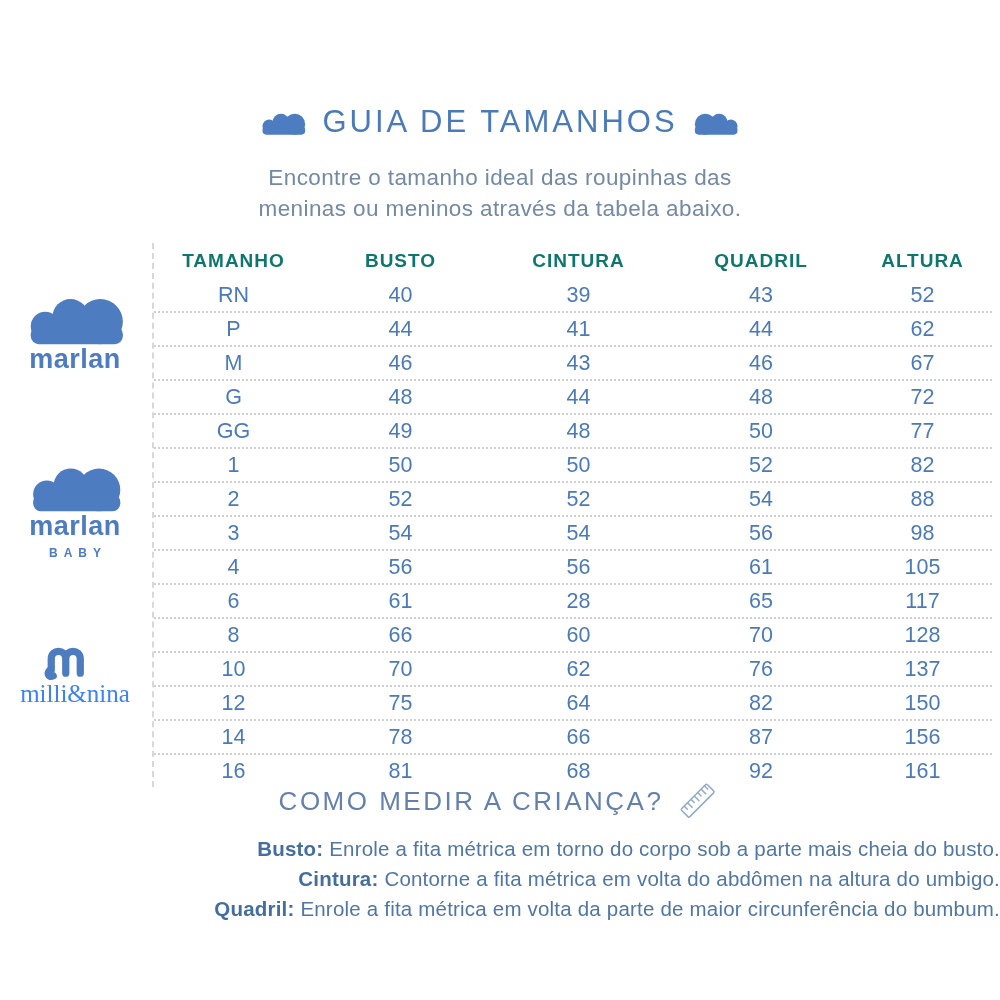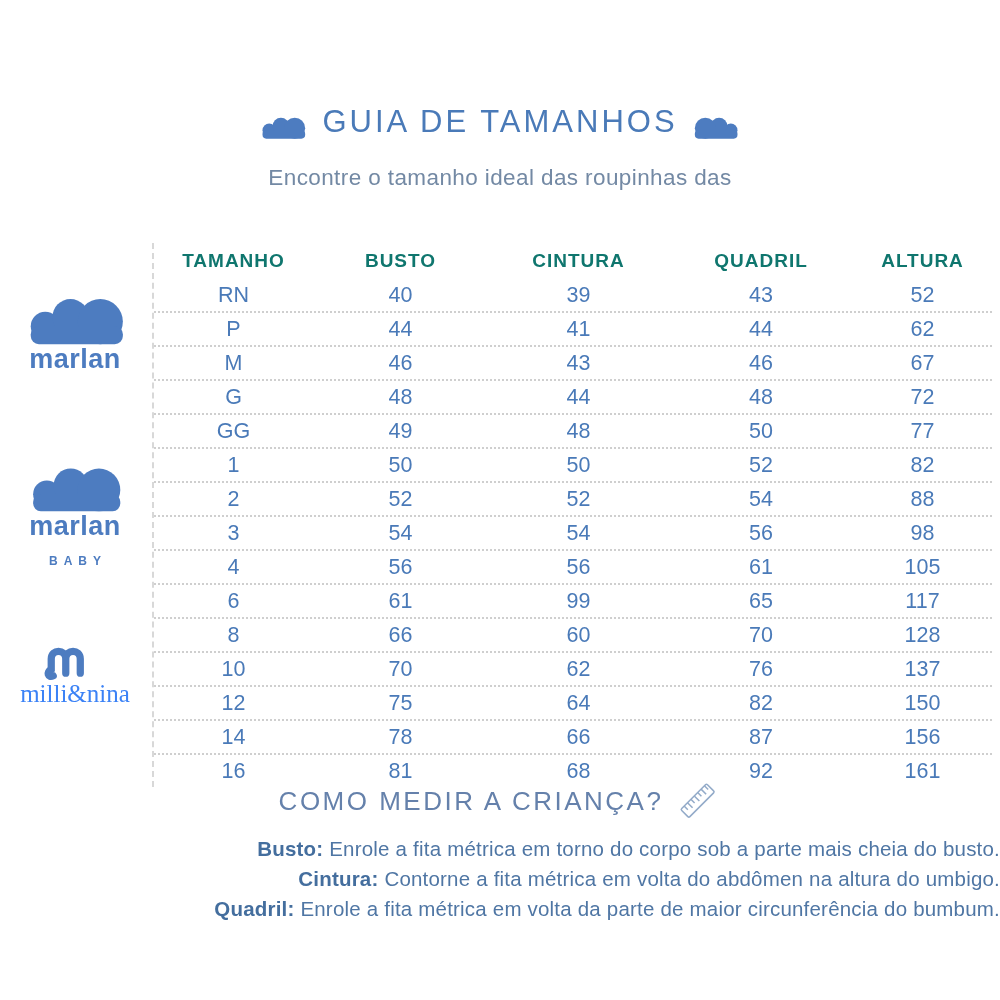--- a/index.html
+++ b/index.html
@@ -3,21 +3,21 @@
 <meta charset="utf-8">
 <style>
   html,body{margin:0;padding:0;}
   body{
     width:1000px;height:1000px;position:relative;background:#ffffff;
     font-family:"Liberation Sans", sans-serif;overflow:hidden;
   }
   
   .title-row{
     position:absolute;top:104px;left:0;width:1000px;
-    display:flex;align-items:flex-end;justify-content:center;gap:16px;
+    display:flex;align-items:center;justify-content:center;gap:16px;
   }
   .title-text{
     font-size:31px;letter-spacing:3px;color:#4a7ab8;font-weight:400;
   }
   .cloud-small{width:46px;height:27px;}
   .cloud-small.flip{transform:scaleX(-1);}
   
   .subtitle{
     position:absolute;top:162px;left:0;width:1000px;text-align:center;
     font-size:22.5px;line-height:31px;color:#7389a4;letter-spacing:0.4px;
@@ -26,21 +26,21 @@
   .brand{position:absolute;left:0;width:150px;text-align:center;}
   .brand-marlan{top:290px;}
   .brand-baby{top:460px;}
   .brand-milli{top:638px;}
   .cloud-big{width:100px;height:56px;display:block;margin:0 auto;}
   .cloud-big.b2{width:94px;height:53px;}
   .brand-label{
     font-size:27px;font-weight:700;color:#4d7cc0;letter-spacing:0.5px;margin-top:-2px;
   }
   .brand-sub{
-    font-size:12px;font-weight:700;color:#4d7cc0;letter-spacing:6px;margin-top:12px;
+    font-size:12px;font-weight:700;color:#4d7cc0;letter-spacing:6px;margin-top:4px;
     padding-left:6px;
   }
   .m-mark{width:66px;height:44px;display:block;margin:0 auto;}
   .brand-label-serif{
     font-family:Liberation Serif, serif;font-size:25px;color:#3b82f6;margin-top:-2px;
   }
   
   .table-wrap{
     position:absolute;left:152px;top:243px;width:838px;
     border-left:2px dashed #d8d8d8;
@@ -91,20 +91,21 @@
       <circle cx="22" cy="40" r="16"></circle>
       <circle cx="50" cy="30" r="20"></circle>
       <circle cx="83" cy="35" r="25"></circle>
       <rect x="6" y="40" width="102" height="20" rx="9"></rect>
     </g>
   </svg>
 </div>
 
 <div class="subtitle">
   <div>Encontre o tamanho ideal das roupinhas das</div>
+  <div>meninas ou meninos através da tabela abaixo.</div>
 </div>
 
 <div class="brand brand-marlan">
   <svg class="cloud-big" viewBox="0 0 110 62">
     <g fill="#4d7cc0">
       <circle cx="22" cy="40" r="16"></circle>
       <circle cx="50" cy="30" r="20"></circle>
       <circle cx="83" cy="35" r="25"></circle>
       <rect x="6" y="40" width="102" height="20" rx="9"></rect>
     </g>
@@ -200,21 +201,21 @@
       <div class="trow sep">
         <div class="td">4</div>
         <div class="td">56</div>
         <div class="td">56</div>
         <div class="td">61</div>
         <div class="td">105</div>
       </div>
       <div class="trow sep">
         <div class="td">6</div>
         <div class="td">61</div>
-        <div class="td">99</div>
+        <div class="td">28</div>
         <div class="td">65</div>
         <div class="td">117</div>
       </div>
       <div class="trow sep">
         <div class="td">8</div>
         <div class="td">66</div>
         <div class="td">60</div>
         <div class="td">70</div>
         <div class="td">128</div>
       </div>

